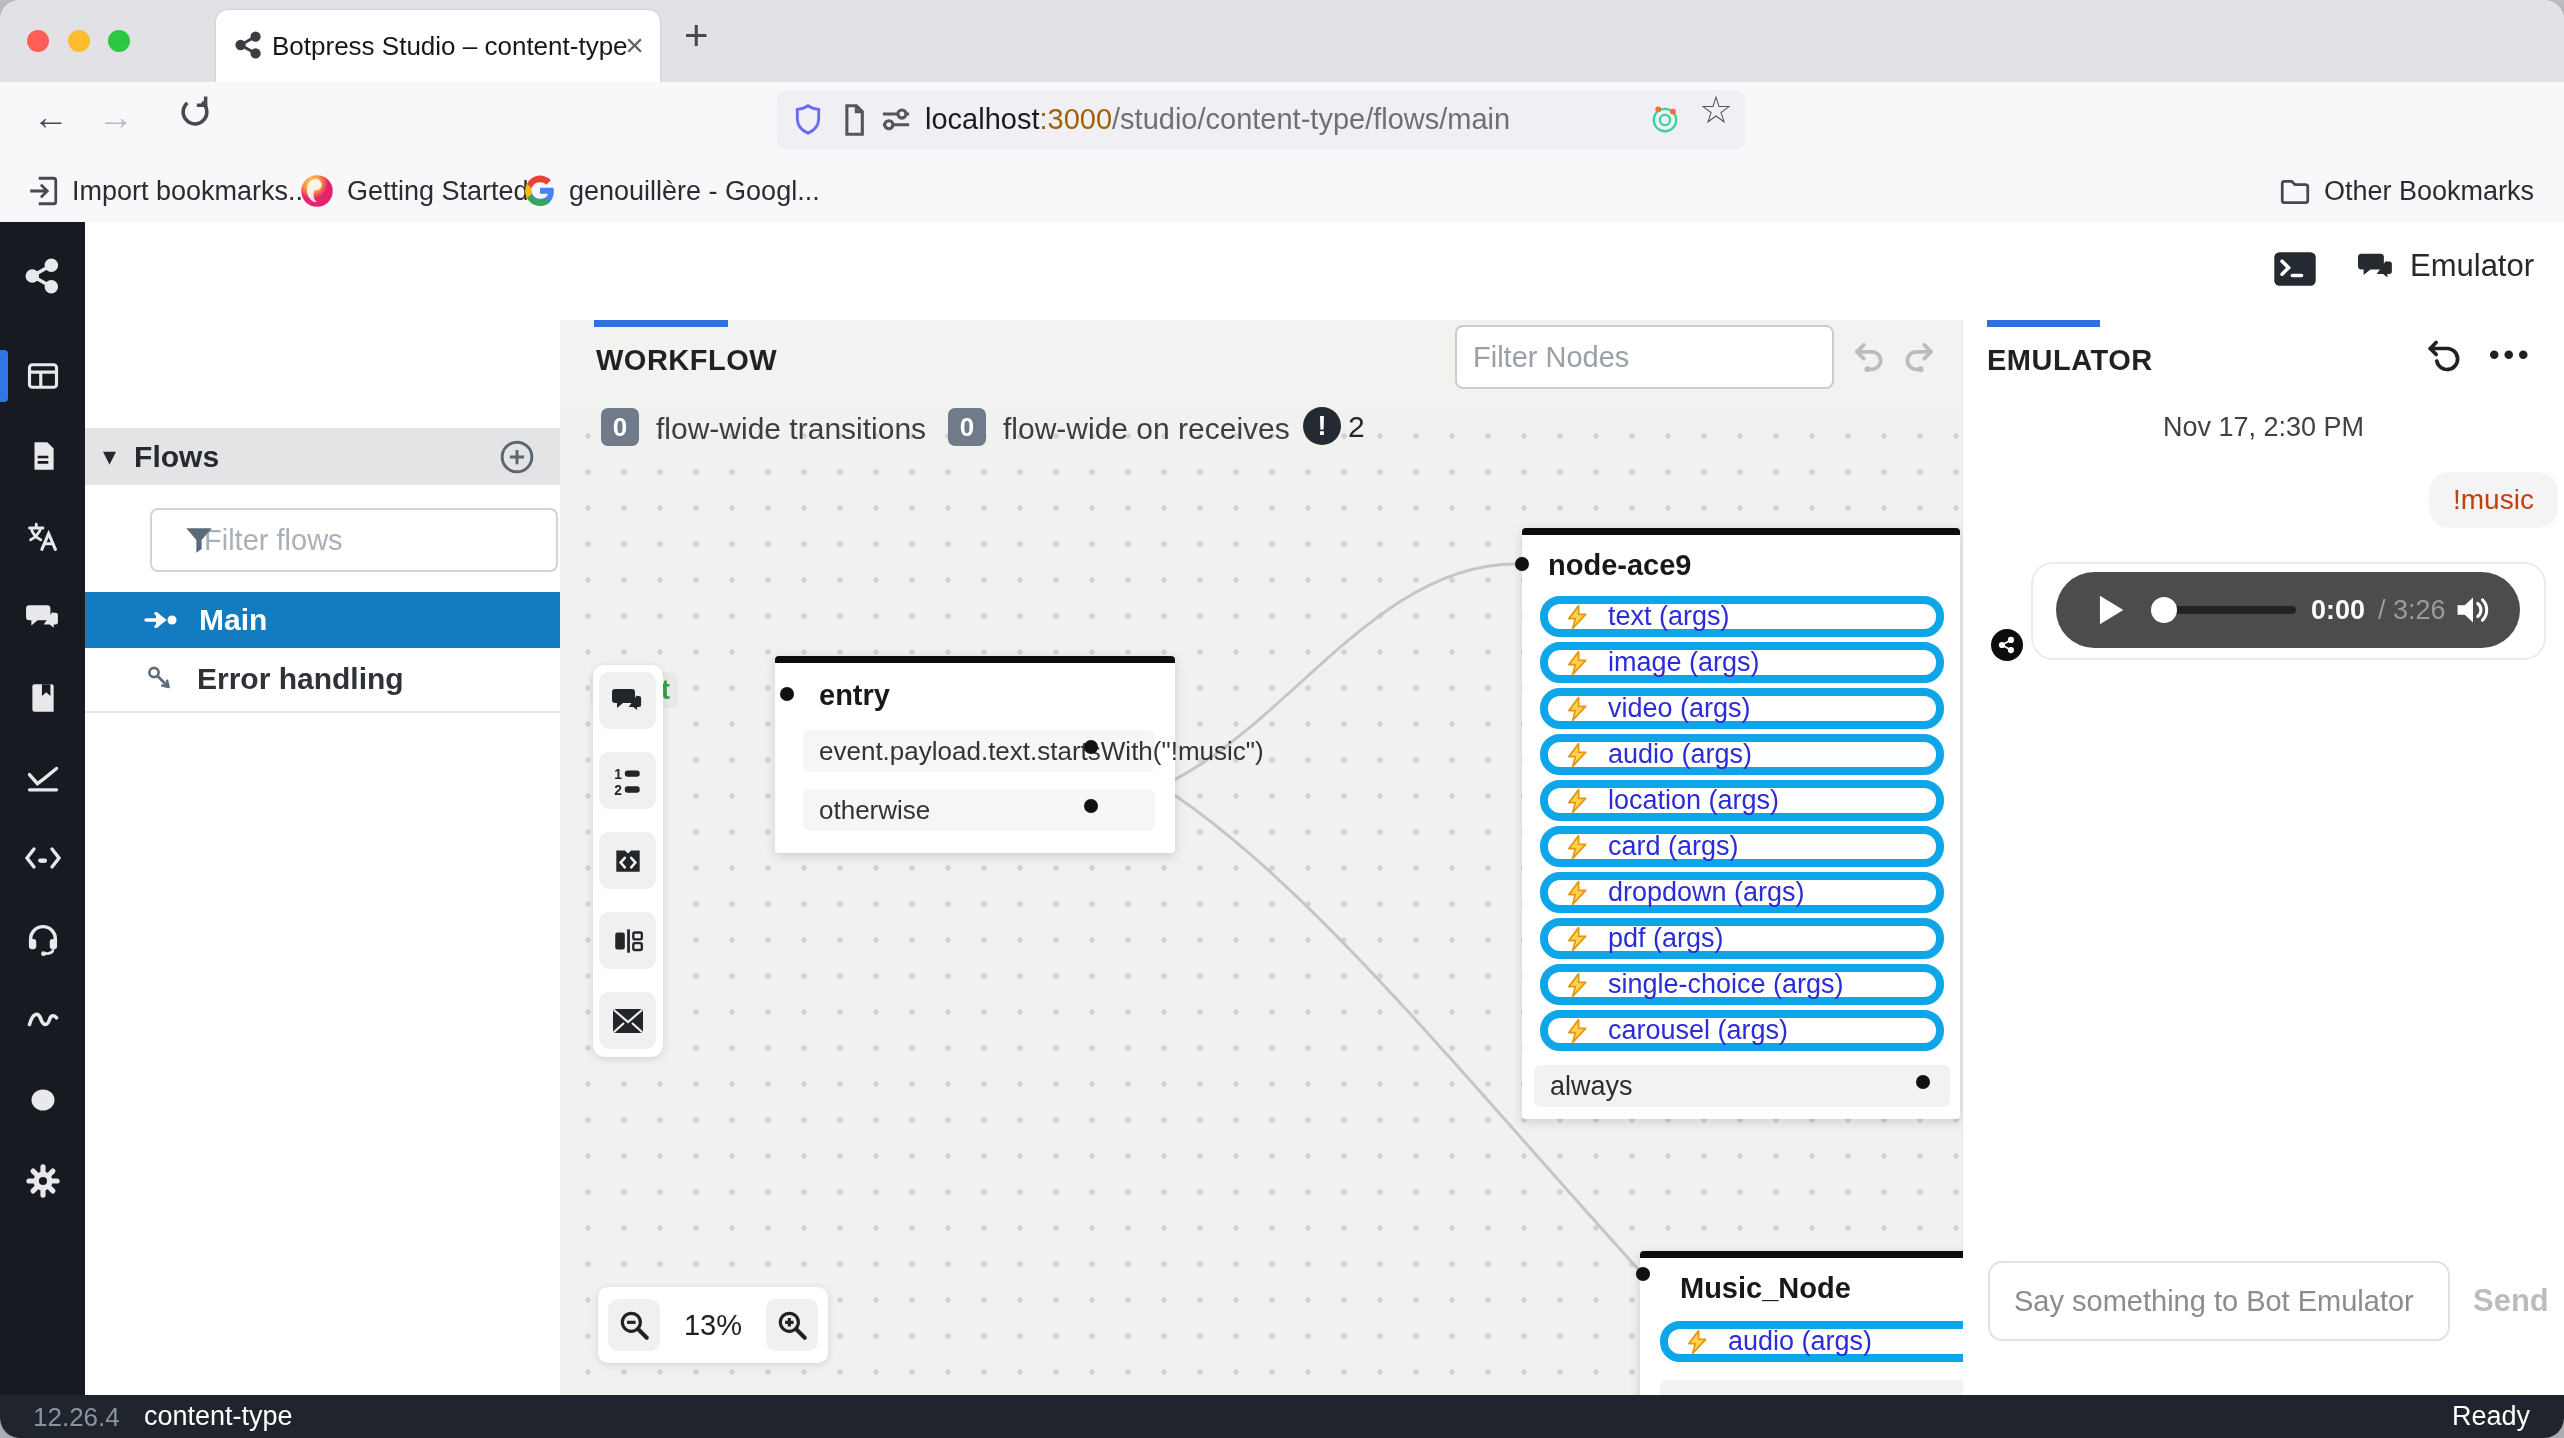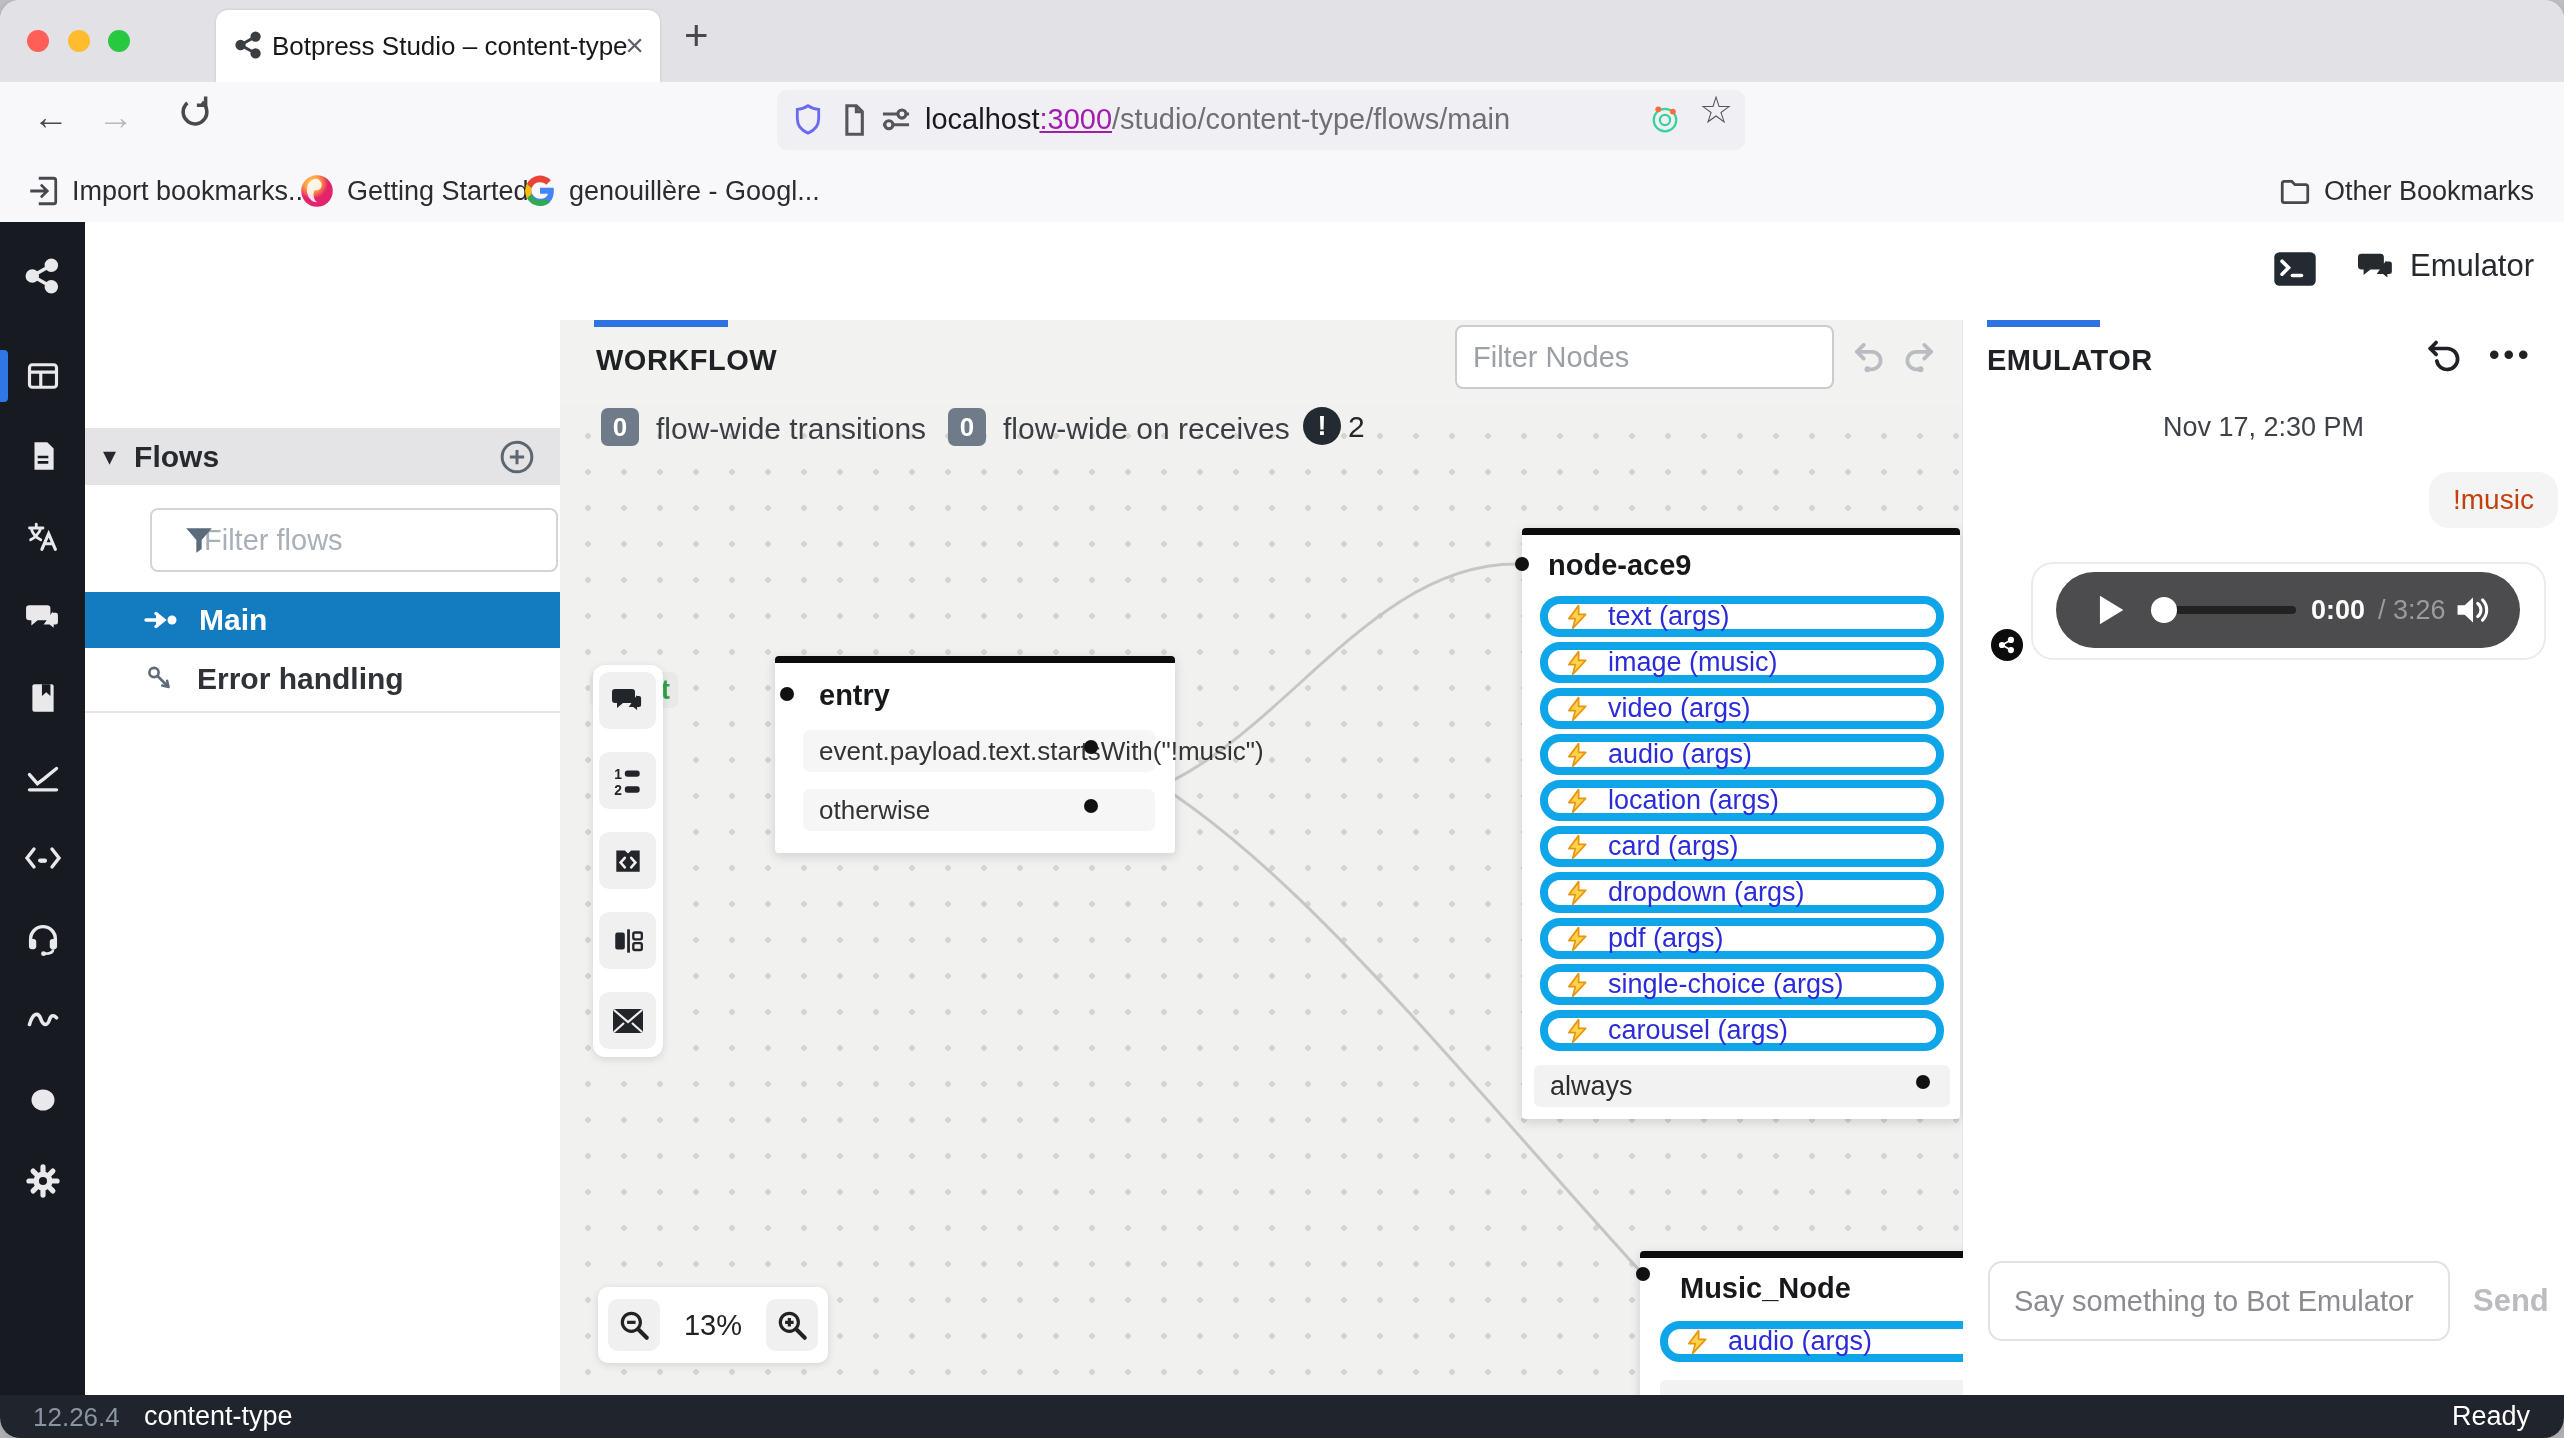--- a/index.html
+++ b/index.html
@@ -131,21 +131,21 @@
           </svg>
       </span>
       <span class="abs" style="left:100px;top:11px;">
         <svg width="38" height="38" viewBox="0 0 32 32" fill="none" stroke="#55555c" stroke-width="2.6">
             <path d="M5,11 h22 M5,20 h22"></path>
             <circle cx="21" cy="11" r="3.4" fill="#f0f0f4"></circle>
             <circle cx="10" cy="20" r="3.4" fill="#f0f0f4"></circle>
           </svg>
       </span>
       <span class="urltext">
-        <span style="color:#1b1b1f;">localhost</span><span style="color:#a21caf;text-decoration:underline;">:3000</span><span style="color:#6f6f76;">/studio/content-type/flows/main</span>
+        <span style="color:#1b1b1f;">localhost</span><span style="color:#a16207;">:3000</span><span style="color:#6f6f76;">/studio/content-type/flows/main</span>
       </span>
       <span class="abs" style="left:870px;top:12px;">
         <svg width="36" height="36" viewBox="0 0 32 32">
             <circle cx="16" cy="16" r="10" fill="none" stroke="#35d399" stroke-width="2"></circle>
             <circle cx="16" cy="16" r="4.5" fill="none" stroke="#35d399" stroke-width="2"></circle>
             <circle cx="10" cy="6.5" r="2.6" fill="#ff6a3d"></circle>
             <circle cx="23" cy="8.5" r="2.6" fill="#ff6a3d"></circle>
           </svg>
       </span>
       <span class="abs" style="left:922px;top:-2px;font-size:38px;color:#55555c;">☆</span>
@@ -496,21 +496,21 @@
               </span>
               <span class="ptext">text (args)</span>
             </div>
 
             <div class="pill">
               <span>
                 <svg width="26" height="26" viewBox="0 0 24 24">
                   <path d="M13.5,1.5 L4.5,13.5 h6 L8,22.5 L20,9.5 h-6.5 z" fill="#ffd34d" stroke="#e8960c" stroke-width="1.6" stroke-linejoin="round"></path>
                 </svg>
               </span>
-              <span class="ptext">image (music)</span>
+              <span class="ptext">image (args)</span>
             </div>
 
             <div class="pill">
               <span>
                 <svg width="26" height="26" viewBox="0 0 24 24">
                   <path d="M13.5,1.5 L4.5,13.5 h6 L8,22.5 L20,9.5 h-6.5 z" fill="#ffd34d" stroke="#e8960c" stroke-width="1.6" stroke-linejoin="round"></path>
                 </svg>
               </span>
               <span class="ptext">video (args)</span>
             </div>

